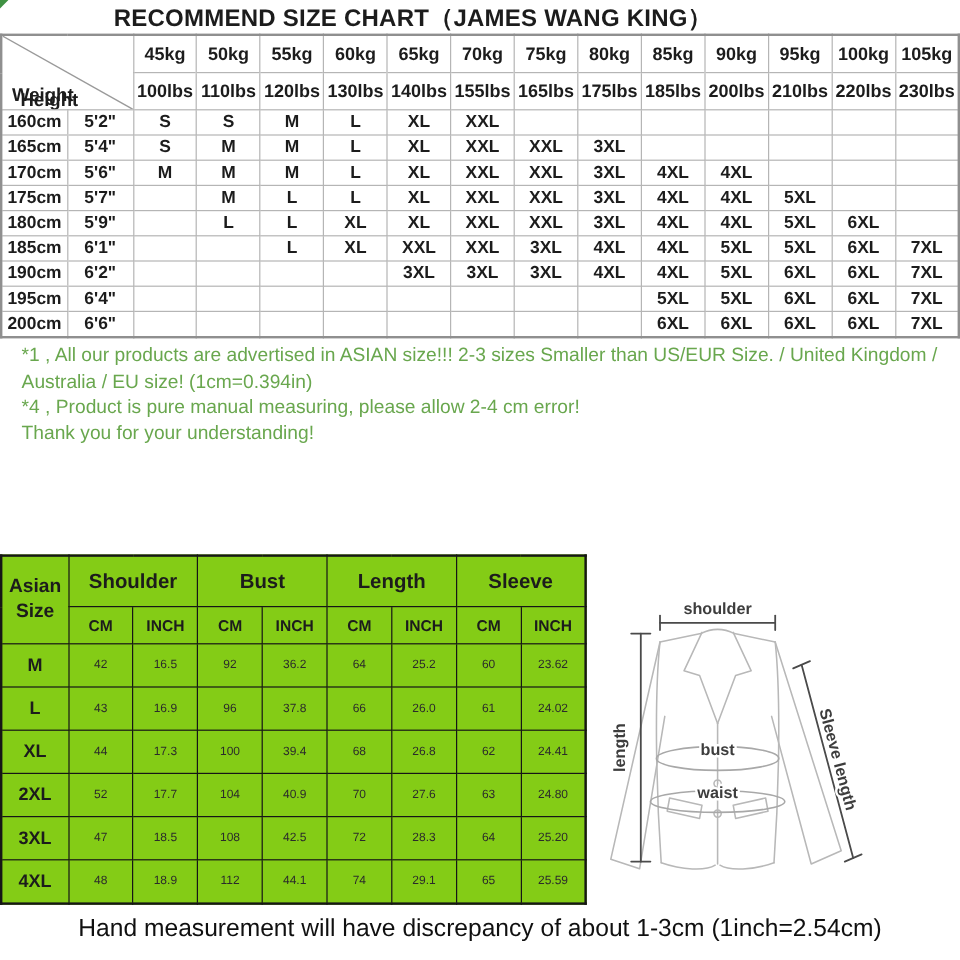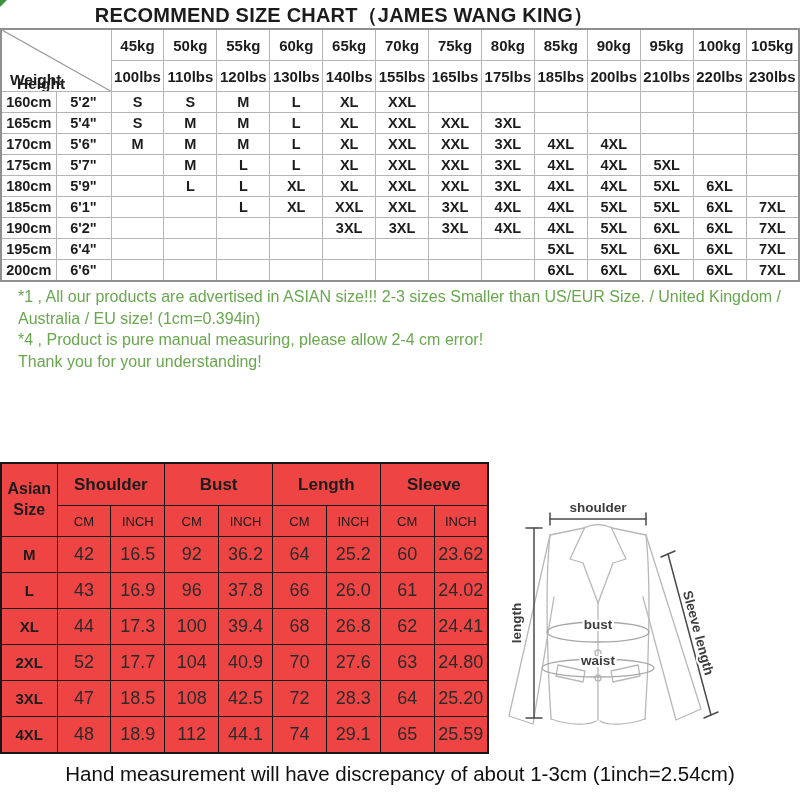--- a/index.html
+++ b/index.html
@@ -35,31 +35,31 @@
   
   .notes{
     position:absolute;top:286px;left:18px;width:797px;
     color:#69a74e;font-size:16px;line-height:21.5px;font-weight:normal;
   }
   .notes p{margin:0;}
   
   #t2{
     position:absolute;top:462px;left:0;width:489px;
     border-collapse:collapse;table-layout:fixed;
-    border:2px solid #161616;background:#ef4444;
+    border:2px solid #161616;background:#84cc16;
   }
   #t2 th,#t2 td{
     border:1px solid #161616;text-align:center;vertical-align:middle;padding:0;
     color:#1c1c1c;white-space:nowrap;
   }
   #t2 .acorner{font-size:16px;font-weight:bold;line-height:1.3;white-space:normal;}
   #t2 .grp{font-size:17px;font-weight:bold;height:41px;}
-  #t2 .unit{font-size:13px;font-weight:normal;height:30px;}
+  #t2 .unit{font-size:13px;font-weight:bold;height:30px;}
   #t2 .msize{font-size:15px;font-weight:bold;}
-  #t2 td{font-size:18px;font-weight:normal;color:#2b2b2b;height:35px;}
+  #t2 td{font-size:10px;font-weight:normal;color:#2b2b2b;height:35px;}
   
   .jacket{position:absolute;left:498px;top:462px;width:300px;height:300px;}
   .jacket text{
     font-family:"Liberation Sans",sans-serif;font-weight:bold;font-size:13.5px;
     fill:#3d3d3d;paint-order:stroke;stroke:#ffffff;stroke-width:4px;stroke-linejoin:round;
   }
   
   .footer{
     position:absolute;top:762px;left:0;width:800px;text-align:center;
     font-size:20.5px;color:#101010;white-space:nowrap;

